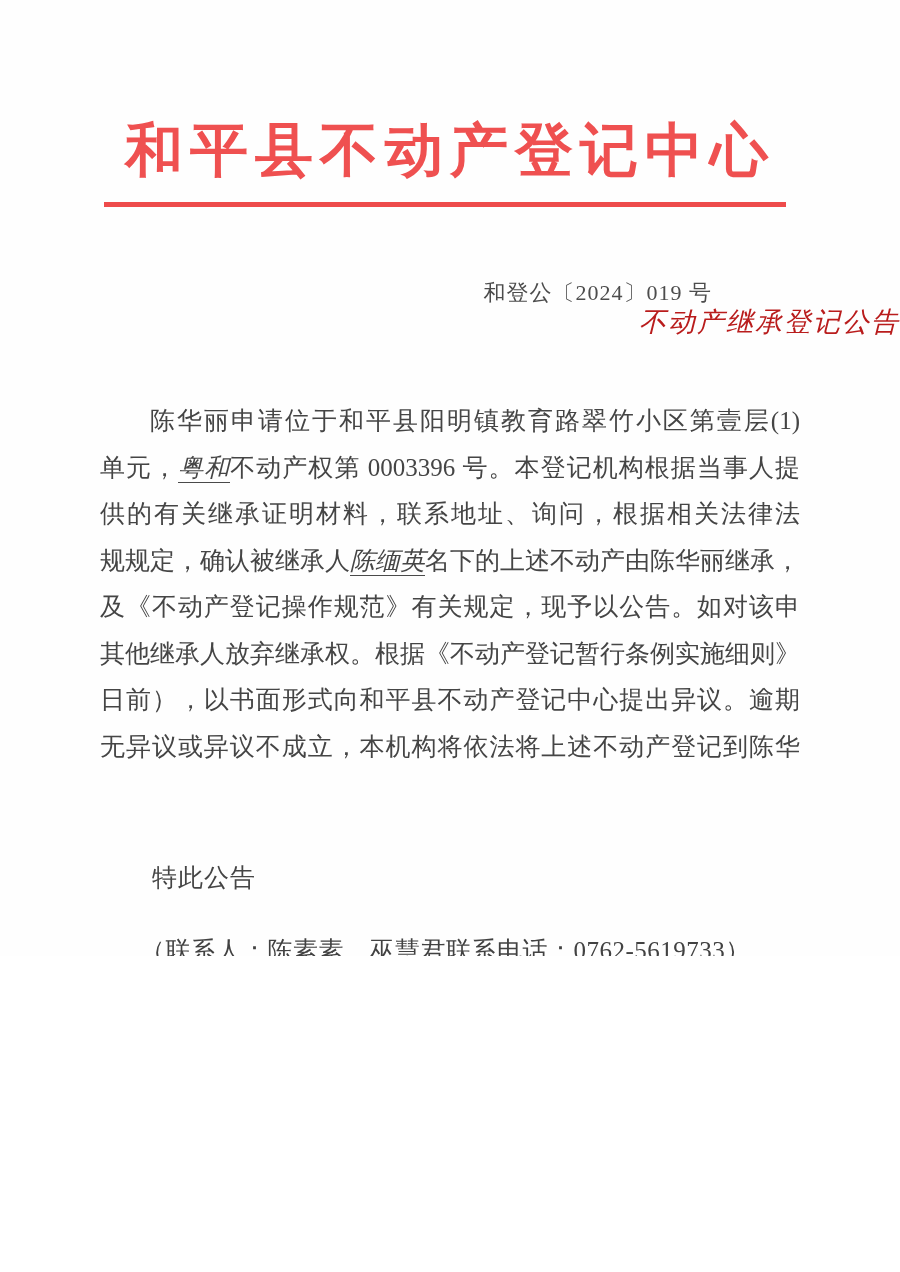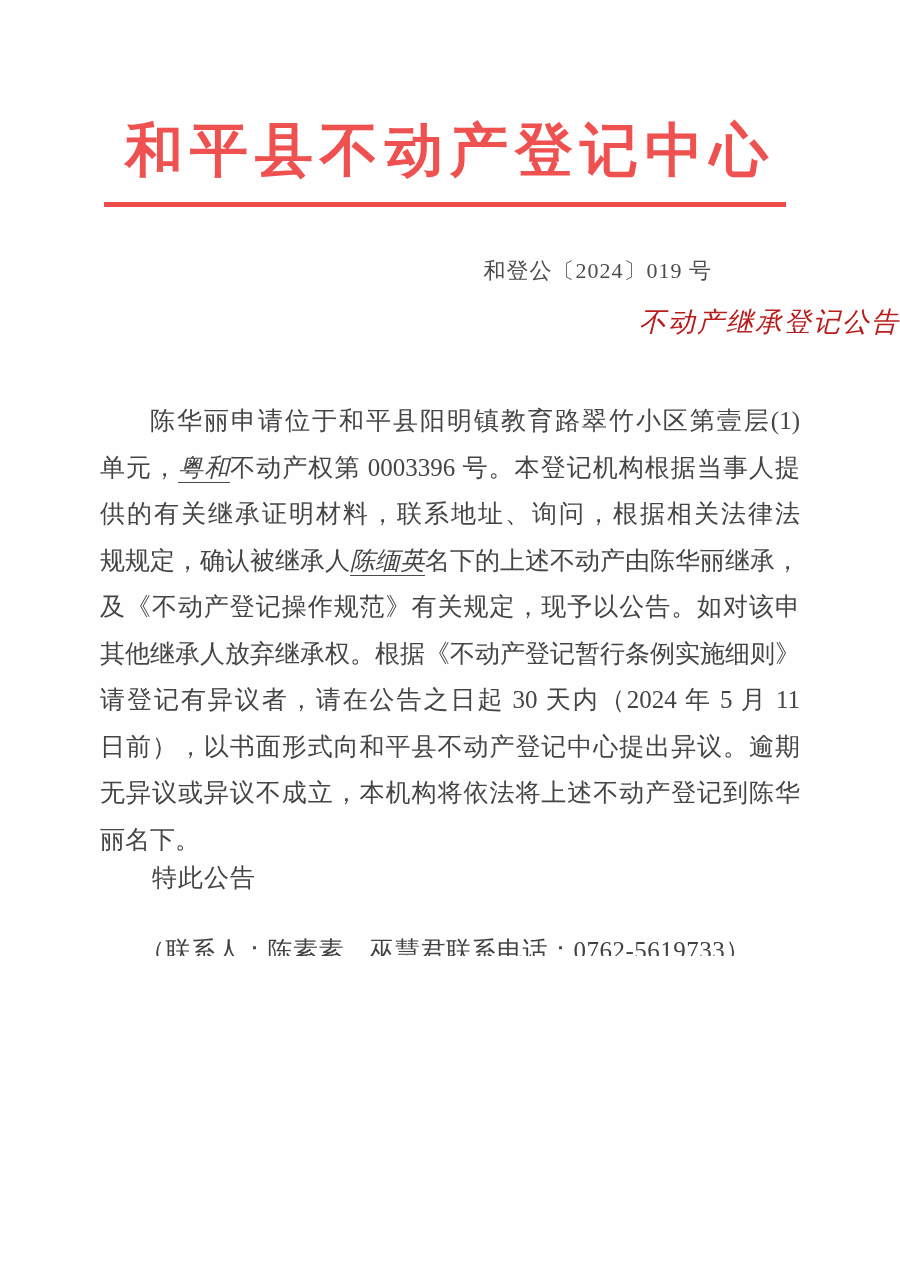--- a/index.html
+++ b/index.html
@@ -13,21 +13,21 @@
     position:absolute;top:112px;left:0;width:100%;
     text-align:center;font-size:58px;font-weight:bold;
     letter-spacing:7px;color:var(--header_red,#ef5050);
     white-space:nowrap;
   }
   .rule{
     position:absolute;top:202px;left:104px;width:682px;height:5px;
     background:var(--rule_red,#ee4b4b);
   }
   .doc-number{
-    position:absolute;top:256px;left:0;width:712px;
+    position:absolute;top:278px;left:0;width:712px;
     text-align:right;font-size:22px;letter-spacing:1px;color:#4c4c4c;
     white-space:nowrap;
   }
   .notice-title{
     position:absolute;top:304px;left:0;width:100%;
     text-align:right;font-size:27px;letter-spacing:2px;color:#b91c1c;font-style:italic;
   }
   .body-text{
     position:absolute;top:398px;left:100px;width:700px;
     font-size:25px;line-height:46.5px;color:#454545;
@@ -84,24 +84,22 @@
 
   <div class="notice-title">不动产继承登记公告</div>
 
   <div class="body-text">
     <div class="line first"><span>陈华丽申请位于和平县阳明镇教育路翠竹小区第壹层(1)</span></div>
     <div class="line"><span>单元，</span><span class="u">粤和</span><span>不动产权第 0003396 号。本登记机构根据当事人提</span></div>
     <div class="line"><span>供的有关继承证明材料，联系地址、询问，根据相关法律法</span></div>
     <div class="line"><span>规规定，确认被继承人</span><span class="u">陈缅英</span><span>名下的上述不动产由陈华丽继承，</span></div>
     <div class="line"><span>及《不动产登记操作规范》有关规定，现予以公告。如对该申</span></div>
     <div class="line"><span>其他继承人放弃继承权。根据《不动产登记暂行条例实施细则》</span></div>
-    <div class="line"><span>请登记有异议者，请在公告之日起 30 天内（2024 年 5 月 11</span></div>
     <div class="line"><span>日前），以书面形式向和平县不动产登记中心提出异议。逾期</span></div>
     <div class="line"><span>无异议或异议不成立，本机构将依法将上述不动产登记到陈华</span></div>
-    <div class="line last"><span>丽名下。</span></div>
   </div>
 
   <div class="closing-line">特此公告</div>
 
   <div class="contact-line">（联系人：陈素素、巫慧君联系电话：0762-5619733）</div>
 
   <div class="address-line">联系地址：河源市和平县阳明镇滨江东路一号</div>
 
   <div class="signature-line">和平县不动产登记中心</div>
 

